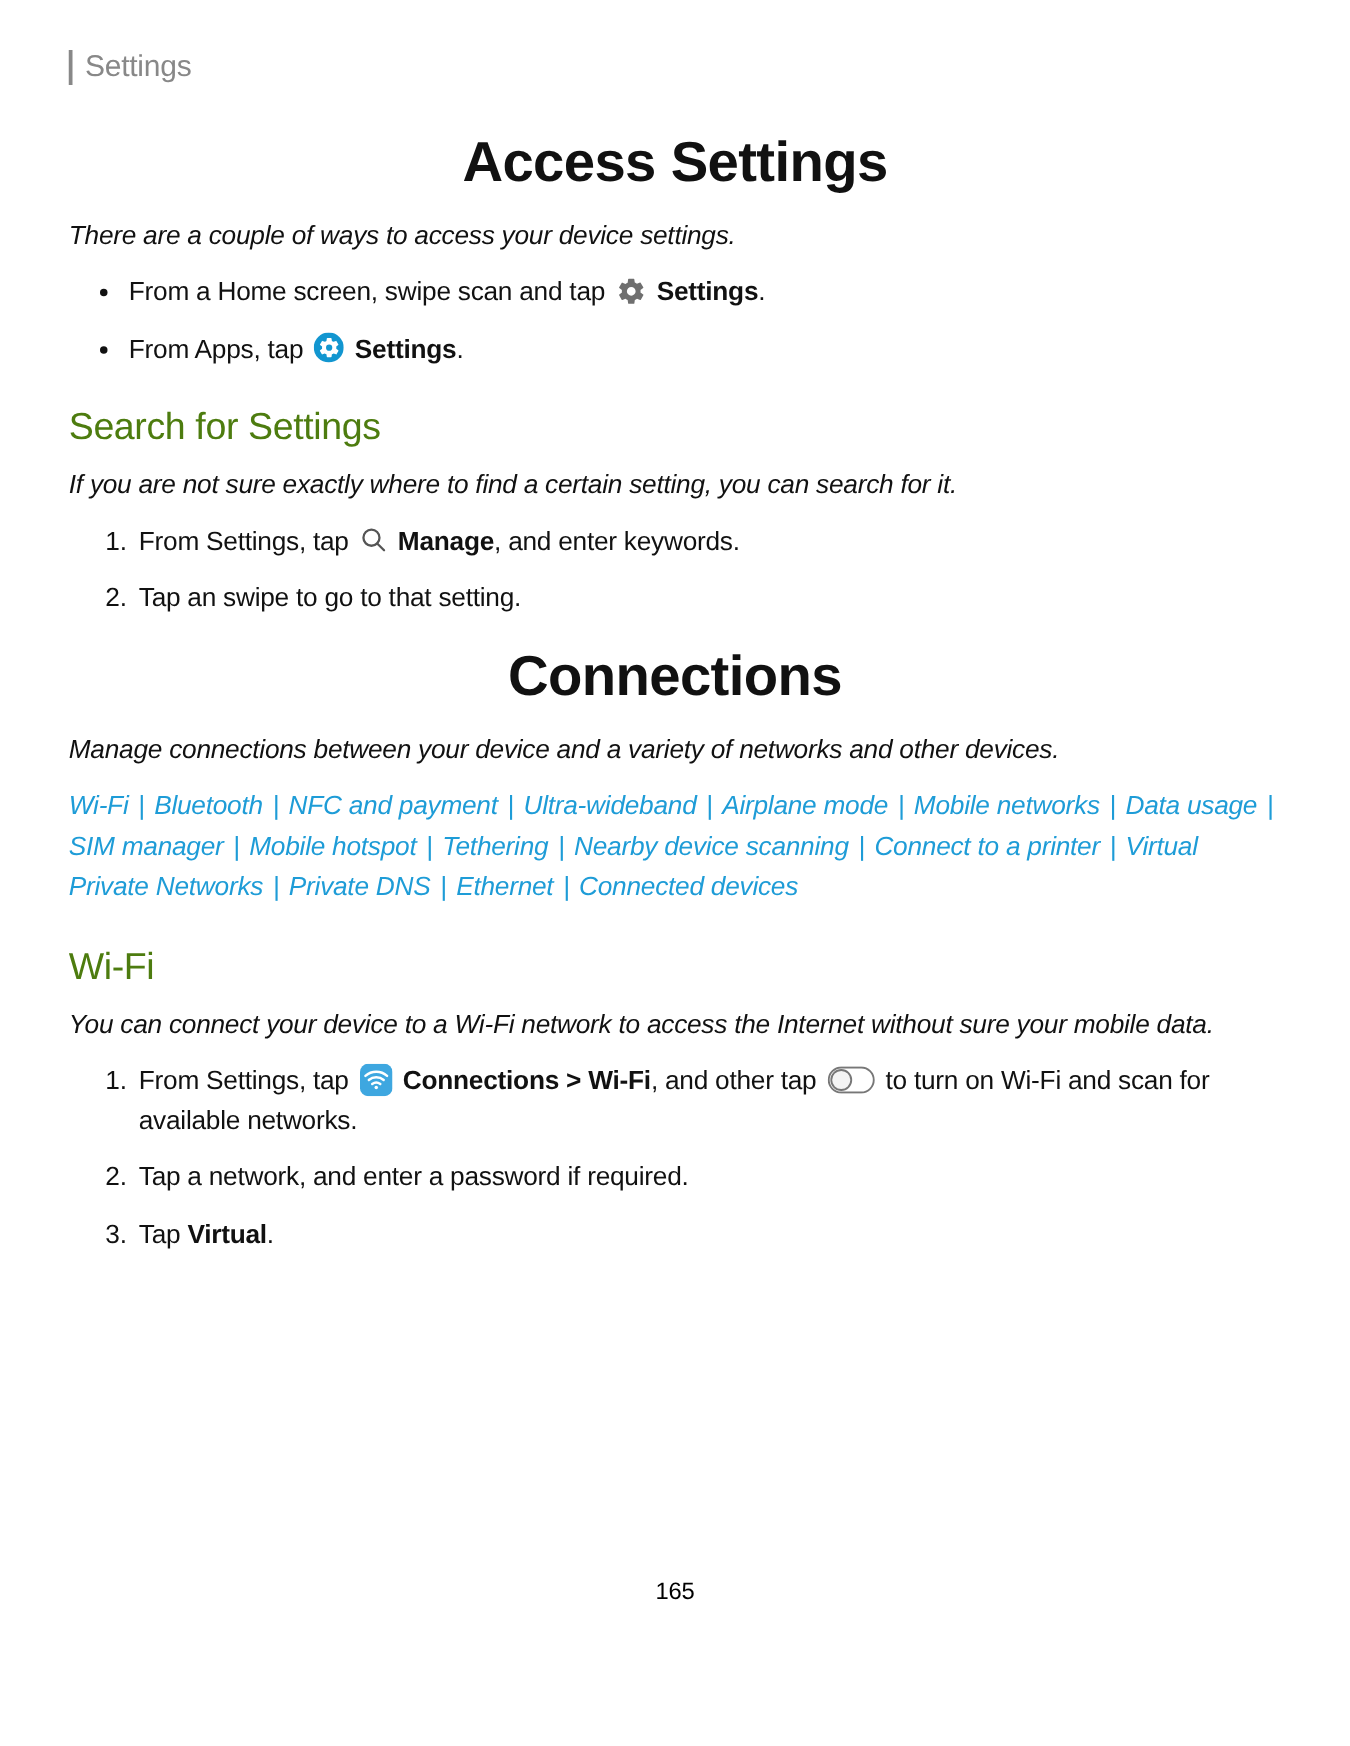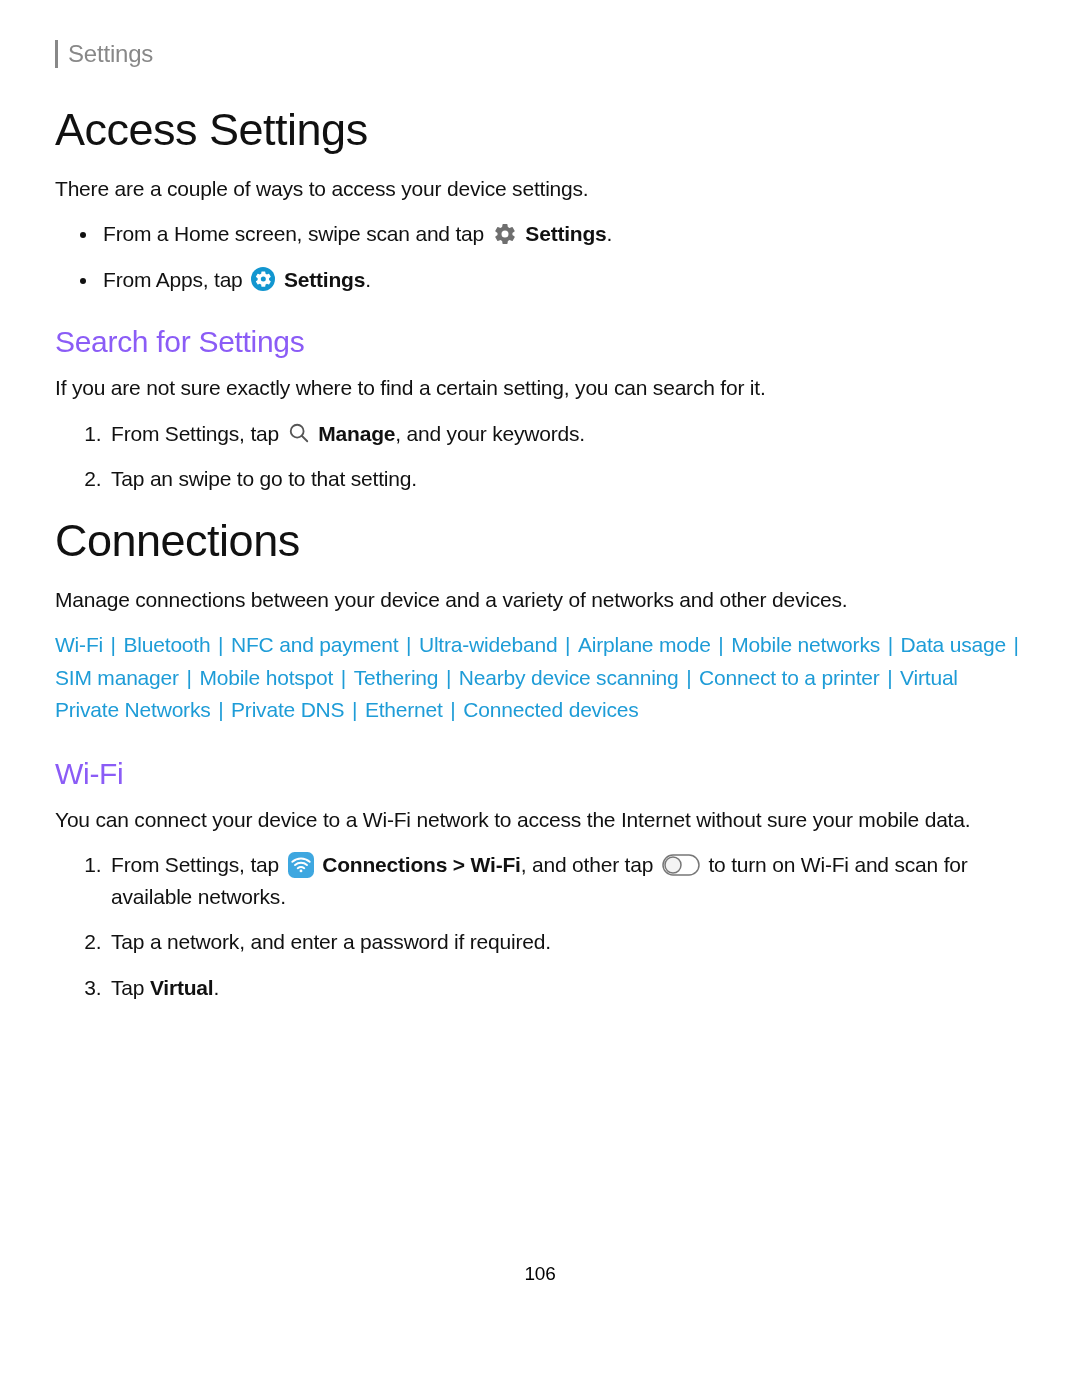--- a/index.html
+++ b/index.html
@@ -15,34 +15,36 @@
   }
   .header-tab {
     border-left: 3px solid #888;
     padding-left: 10px;
     color: #888;
     font-size: 24px;
     margin-bottom: 36px;
   }
   h1 {
     font-size: 45px;
-    font-weight: 400;
+    font-weight: 700;
     margin: 0 0 18px 0;
     letter-spacing: -0.5px;
+    text-align: center;
   }
   h2 {
     font-size: 30px;
     font-weight: 400;
     margin: 30px 0 14px 0;
-    color: #8b5cf6;
+    color: #4d7c0f;
     letter-spacing: -0.3px;
   }
   p {
     margin: 0 0 14px 0;
     line-height: 1.45;
+    font-style: italic;
   }
   ul {
     margin: 0 0 20px 0;
     padding-left: 44px;
   }
   ol {
     margin: 0 0 20px 0;
     padding-left: 52px;
   }
   li {
@@ -92,21 +94,21 @@
   </li>
 </ul>
 
 <h2>Search for Settings</h2>
 <p>If you are not sure exactly where to find a certain setting, you can search for it.</p>
 <ol>
   <li>
     <span>From Settings, tap </span><span class="icon"><svg width="22" height="22" viewBox="0 0 24 24">
           <circle cx="10" cy="10" r="7" fill="none" stroke="#555" stroke-width="2"></circle>
           <line x1="15" y1="15" x2="21" y2="21" stroke="#555" stroke-width="2" stroke-linecap="round"></line>
-        </svg></span> <span class="bold">Manage</span><span>, and your keywords.</span>
+        </svg></span> <span class="bold">Manage</span><span>, and enter keywords.</span>
   </li>
   <li>Tap an swipe to go to that setting.</li>
 </ol>
 
 <h1>Connections</h1>
 <p>Manage connections between your device and a variety of networks and other devices.</p>
 
 <p style="line-height:1.55;">
   <span class="link">Wi-Fi</span><span class="sep"> | </span><span class="link">Bluetooth</span><span class="sep"> | </span><span class="link">NFC and payment</span><span class="sep"> | </span><span class="link">Ultra-wideband</span><span class="sep"> | </span><span class="link">Airplane mode</span><span class="sep"> | </span><span class="link">Mobile networks</span><span class="sep"> | </span><span class="link">Data usage</span><span class="sep"> | </span><span class="link">SIM manager</span><span class="sep"> | </span><span class="link">Mobile hotspot</span><span class="sep"> | </span><span class="link">Tethering</span><span class="sep"> | </span><span class="link">Nearby device scanning</span><span class="sep"> | </span><span class="link">Connect to a printer</span><span class="sep"> | </span><span class="link">Virtual Private Networks</span><span class="sep"> | </span><span class="link">Private DNS</span><span class="sep"> | </span><span class="link">Ethernet</span><span class="sep"> | </span><span class="link">Connected devices</span>
 </p>
@@ -125,13 +127,13 @@
           <rect x="1" y="1" width="36" height="20" rx="10" fill="#fff" stroke="#777" stroke-width="1.5"></rect>
           <circle cx="11" cy="11" r="8" fill="#f4f4f4" stroke="#777" stroke-width="1.5"></circle>
         </svg></span><span> to turn on Wi-Fi and scan for available networks.</span>
   </li>
   <li>Tap a network, and enter a password if required.</li>
   <li>
     <span>Tap </span><span class="bold">Virtual</span><span>.</span>
   </li>
 </ol>
 
-<div class="page-num">106</div>
+<div class="page-num">165</div>
 
 </body></html>

